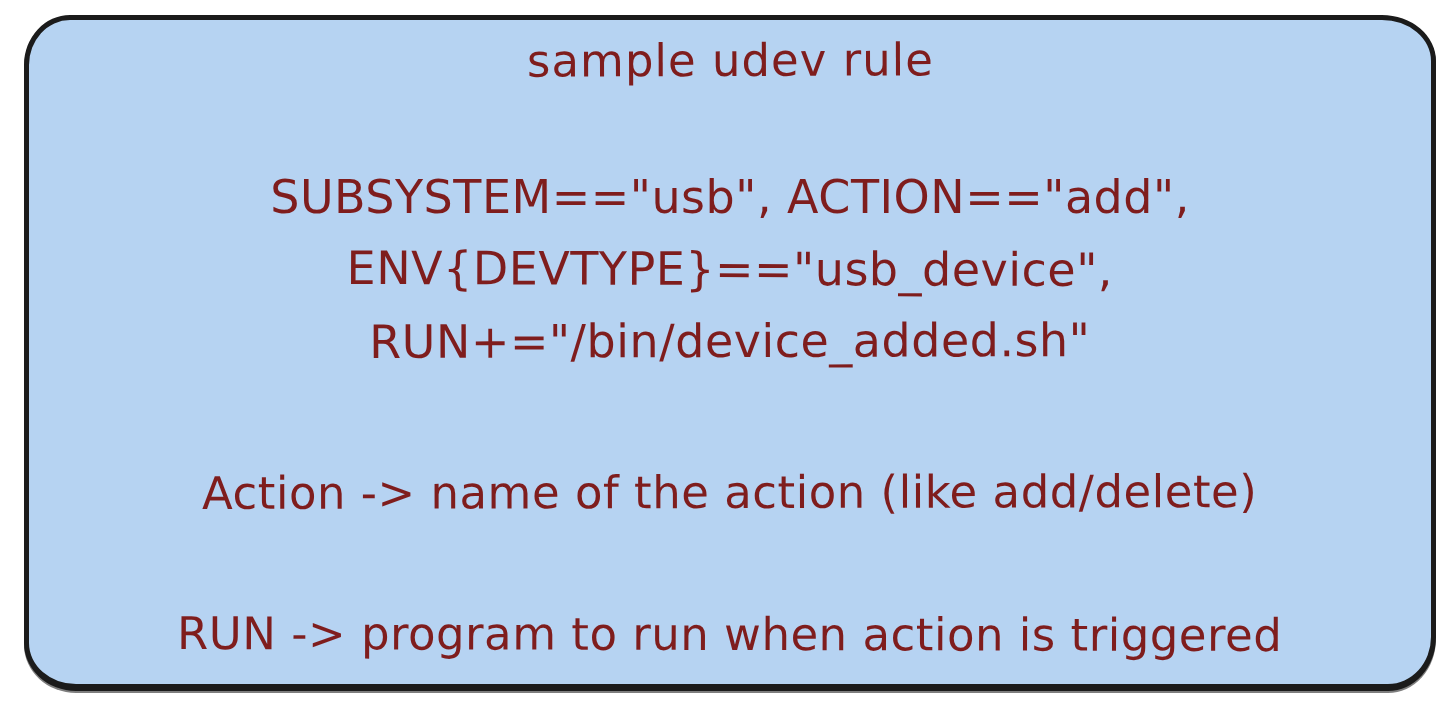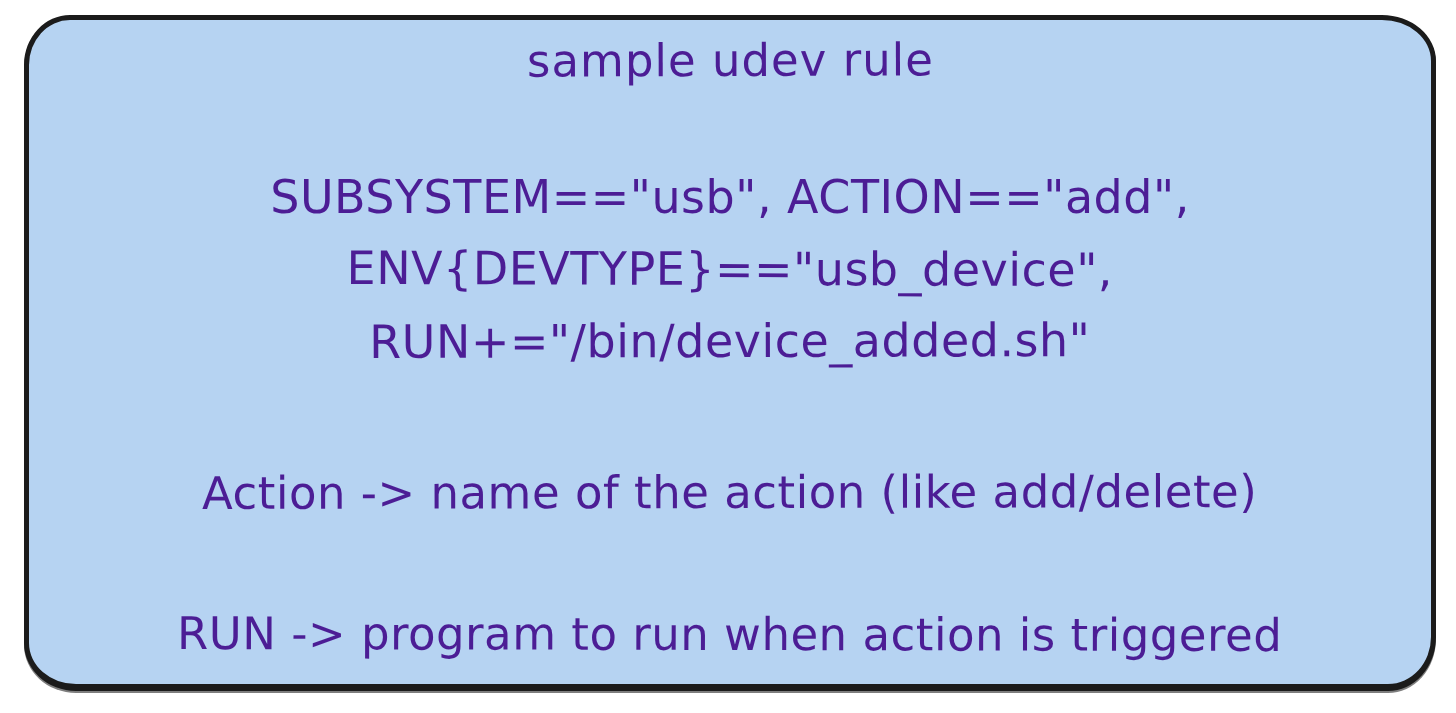--- a/index.html
+++ b/index.html
@@ -7,21 +7,21 @@
     padding: 0;
     background: #ffffff;
   }
   .canvas {
     position: relative;
     width: 1456px;
     height: 713px;
     background: #ffffff;
     overflow: hidden;
     font-family: "DejaVu Sans", "Liberation Sans", sans-serif;
-    color: #4c1d95;
+    color: #7f1d1d;
   }
   .card {
     position: absolute;
     left: 24px;
     top: 15px;
     right: 20px;
     bottom: 22px;
     box-sizing: border-box;
     background: #b6d3f2;
     border: 5px solid #1b1b1b;

